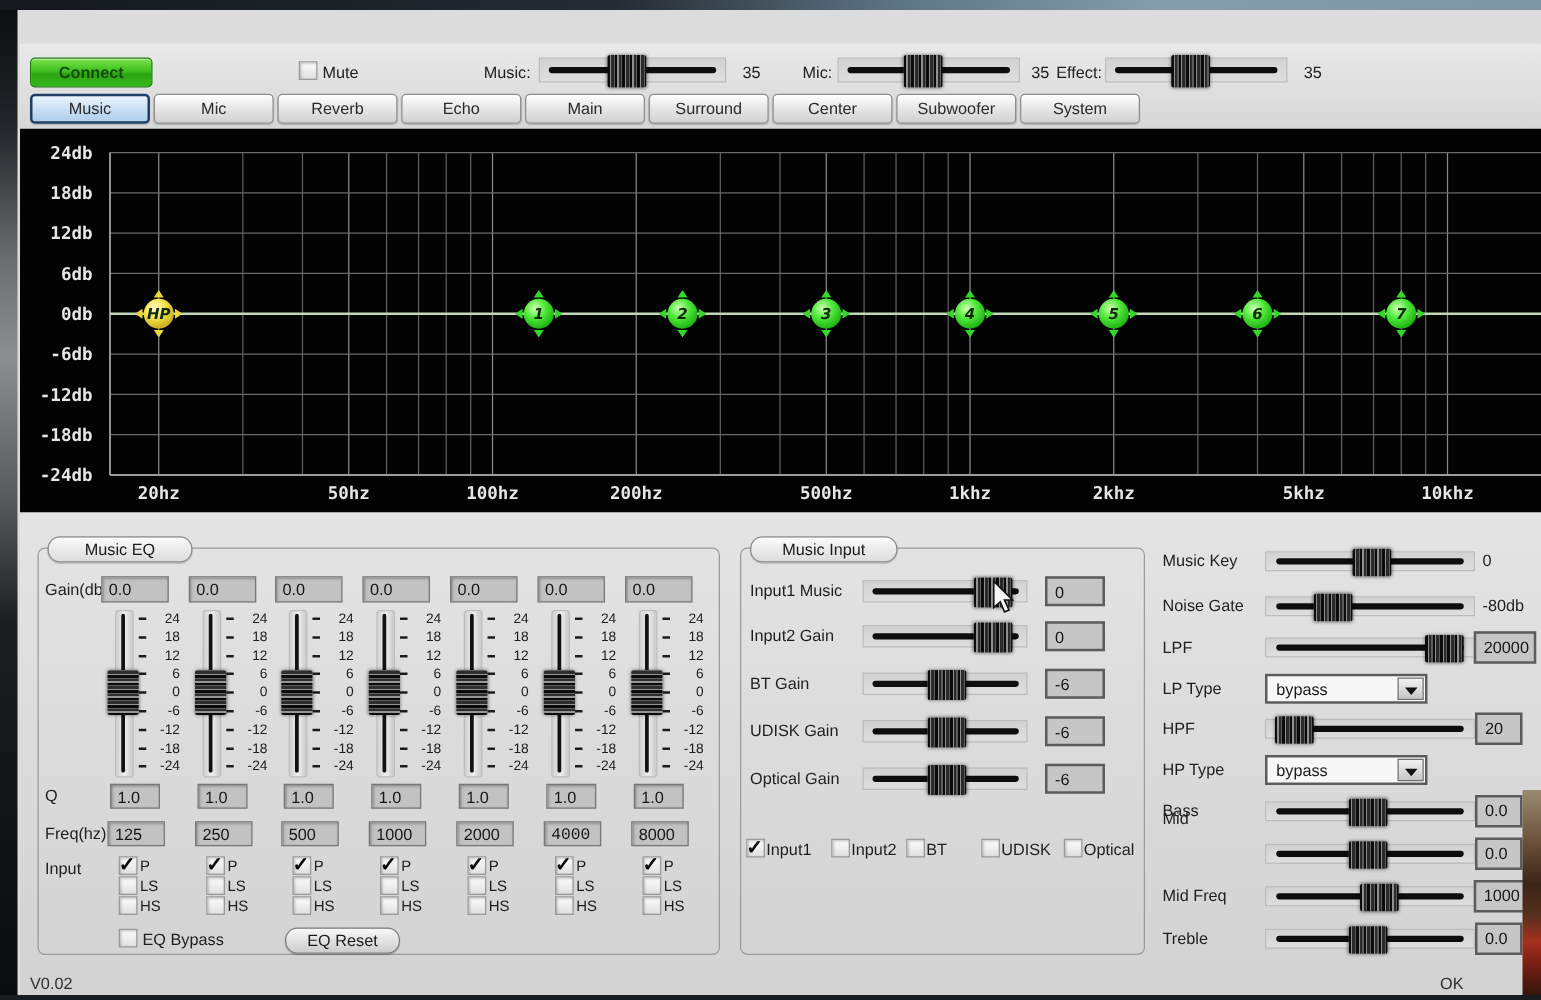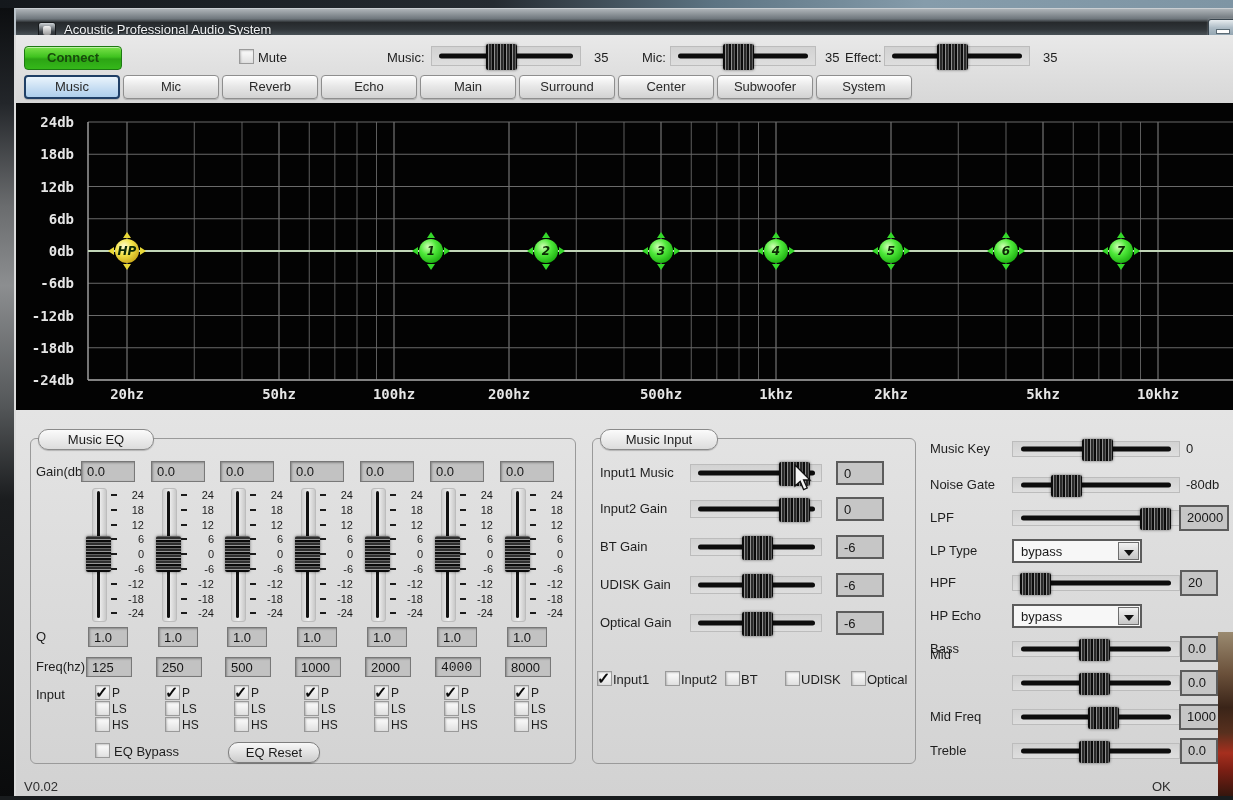--- a/index.html
+++ b/index.html
@@ -85,28 +85,20 @@
     padding-top:2px;box-shadow:0 1px 1px rgba(0,0,0,.25);}
   #status-version,#status-ok{font-size:13px;color:#2e2e2e;}
 </style>
 </head>
 <body>
 
 <div id="app">
   <div id="desktop-top" class="abs"></div>
   <div id="desktop-left" class="abs"></div>
 
-  <div id="titlebar" class="abs">
-    <div id="title-icon" class="abs"></div>
-    <div id="title-text" class="abs">Acoustic Professional Audio System</div>
-    <div id="btn-min" class="win-btn abs">
-        <span></span>
-      </div>
-
-  </div>
 
   <div id="client-top" class="abs"></div>
   <div id="eq-graph" class="abs"><svg width="1217" height="307">
         <defs>
           <radialGradient id="gGreen" cx="38%" cy="32%" r="75%">
             <stop offset="0%" stop-color="#d2ffb6"></stop>
             <stop offset="45%" stop-color="#4fe93a"></stop>
             <stop offset="100%" stop-color="#17a90c"></stop>
           </radialGradient>
           <radialGradient id="gYellow" cx="38%" cy="32%" r="75%">
@@ -689,21 +681,21 @@
         <div class="dd-btn">
           <div class="dd-arrow"></div>
         </div>
       </div>
       <div class="lbl abs" style="left: 930px; top: 575px;">HPF</div>
       <div class="htrack abs" style="left: 1012px; top: 575px; width: 168px; height: 16px;">
         <div class="hbar"></div>
         <div class="hthumb" style="left: 7px; width: 31px; height: 22px;"></div>
       </div>
       <div class="vbox2 abs" style="left: 1180px; top: 570px; width: 38px; height: 26px;">20</div>
-      <div class="lbl abs" style="left: 930px; top: 608px;">HP Echo</div>
+      <div class="lbl abs" style="left: 930px; top: 608px;">HP Type</div>
       <div class="dd abs" style="left: 1012px; top: 604px; width: 130px; height: 24px;">
         <div class="dd-text">bypass</div>
         <div class="dd-btn">
           <div class="dd-arrow"></div>
         </div>
       </div>
       <div class="lbl abs" style="left: 930px; top: 641px;">Bass</div>
       <div class="htrack abs" style="left: 1012px; top: 641px; width: 168px; height: 16px;">
         <div class="hbar"></div>
         <div class="hthumb" style="left: 66px; width: 31px; height: 22px;"></div>

